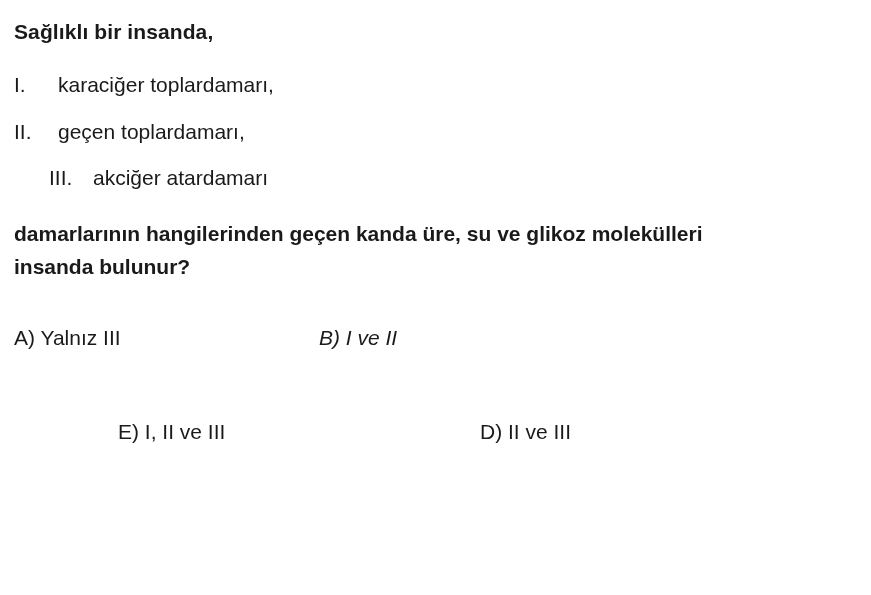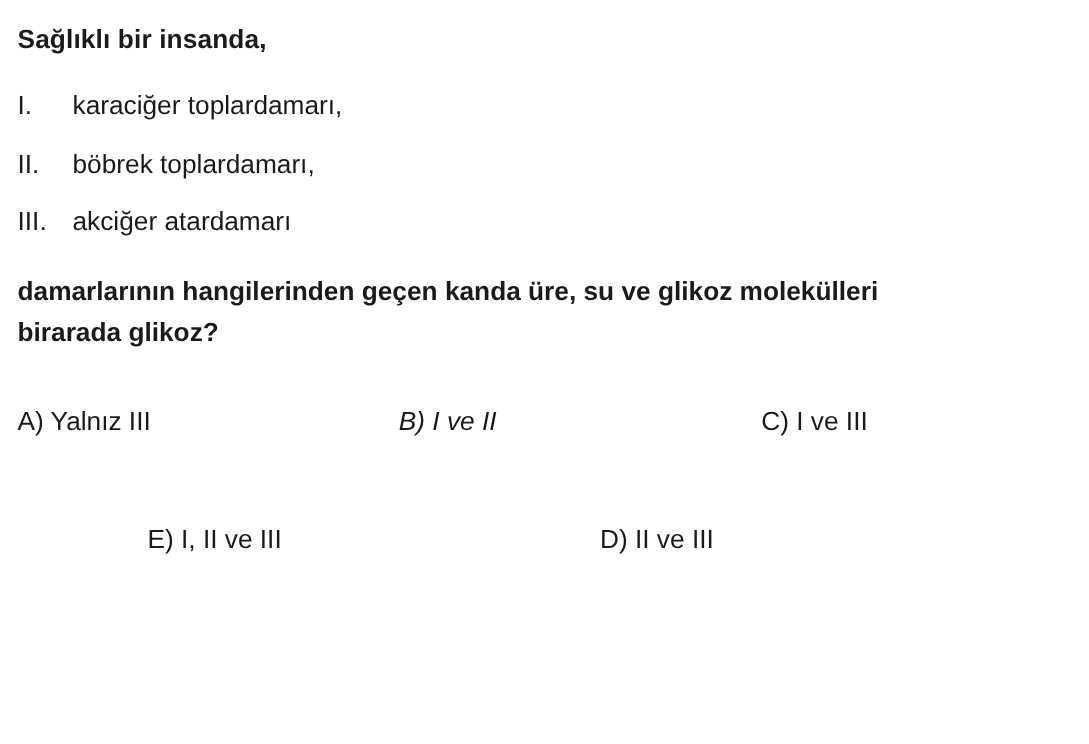--- a/index.html
+++ b/index.html
@@ -35,20 +35,21 @@
   }
   .roman-item {
     display: flex;
     align-items: baseline;
     font-size: 21px;
     line-height: 1.35;
     margin-bottom: 18px;
   }
   .roman-item:last-child {
     margin-bottom: 0;
+    margin-left: 35px;
   }
   .roman-num {
     width: 44px;
     flex: 0 0 44px;
     font-size: 21px;
   }
   .roman-text {
     font-size: 21px;
     text-align: center;
   }
@@ -88,35 +89,34 @@
 
   <p class="stem-intro">Sağlıklı bir insanda,</p>
 
   <ul class="roman-list">
     <li class="roman-item">
       <span class="roman-num">I.</span>
       <span class="roman-text">karaciğer toplardamarı,</span>
     </li>
     <li class="roman-item">
       <span class="roman-num">II.</span>
-      <span class="roman-text">böbrek toplardamarı,</span>
+      <span class="roman-text">geçen toplardamarı,</span>
     </li>
     <li class="roman-item">
       <span class="roman-num">III.</span>
       <span class="roman-text">akciğer atardamarı</span>
     </li>
   </ul>
 
-  <p class="stem-question">damarlarının hangilerinden geçen kanda üre, su ve glikoz molekülleri birarada glikoz?</p>
+  <p class="stem-question">damarlarının hangilerinden geçen kanda üre, su ve glikoz molekülleri insanda bulunur?</p>
 
   <div class="options">
     <div class="options-row row-1">
       <span class="opt">A) Yalnız III</span>
       <span class="opt">B) I ve II</span>
-      <span class="opt">C) I ve III</span>
     </div>
     <div class="options-row row-2">
       <span class="opt">E) I, II ve III</span>
       <span class="opt">D) II ve III</span>
     </div>
   </div>
 
 </div>
 
 </body></html>

